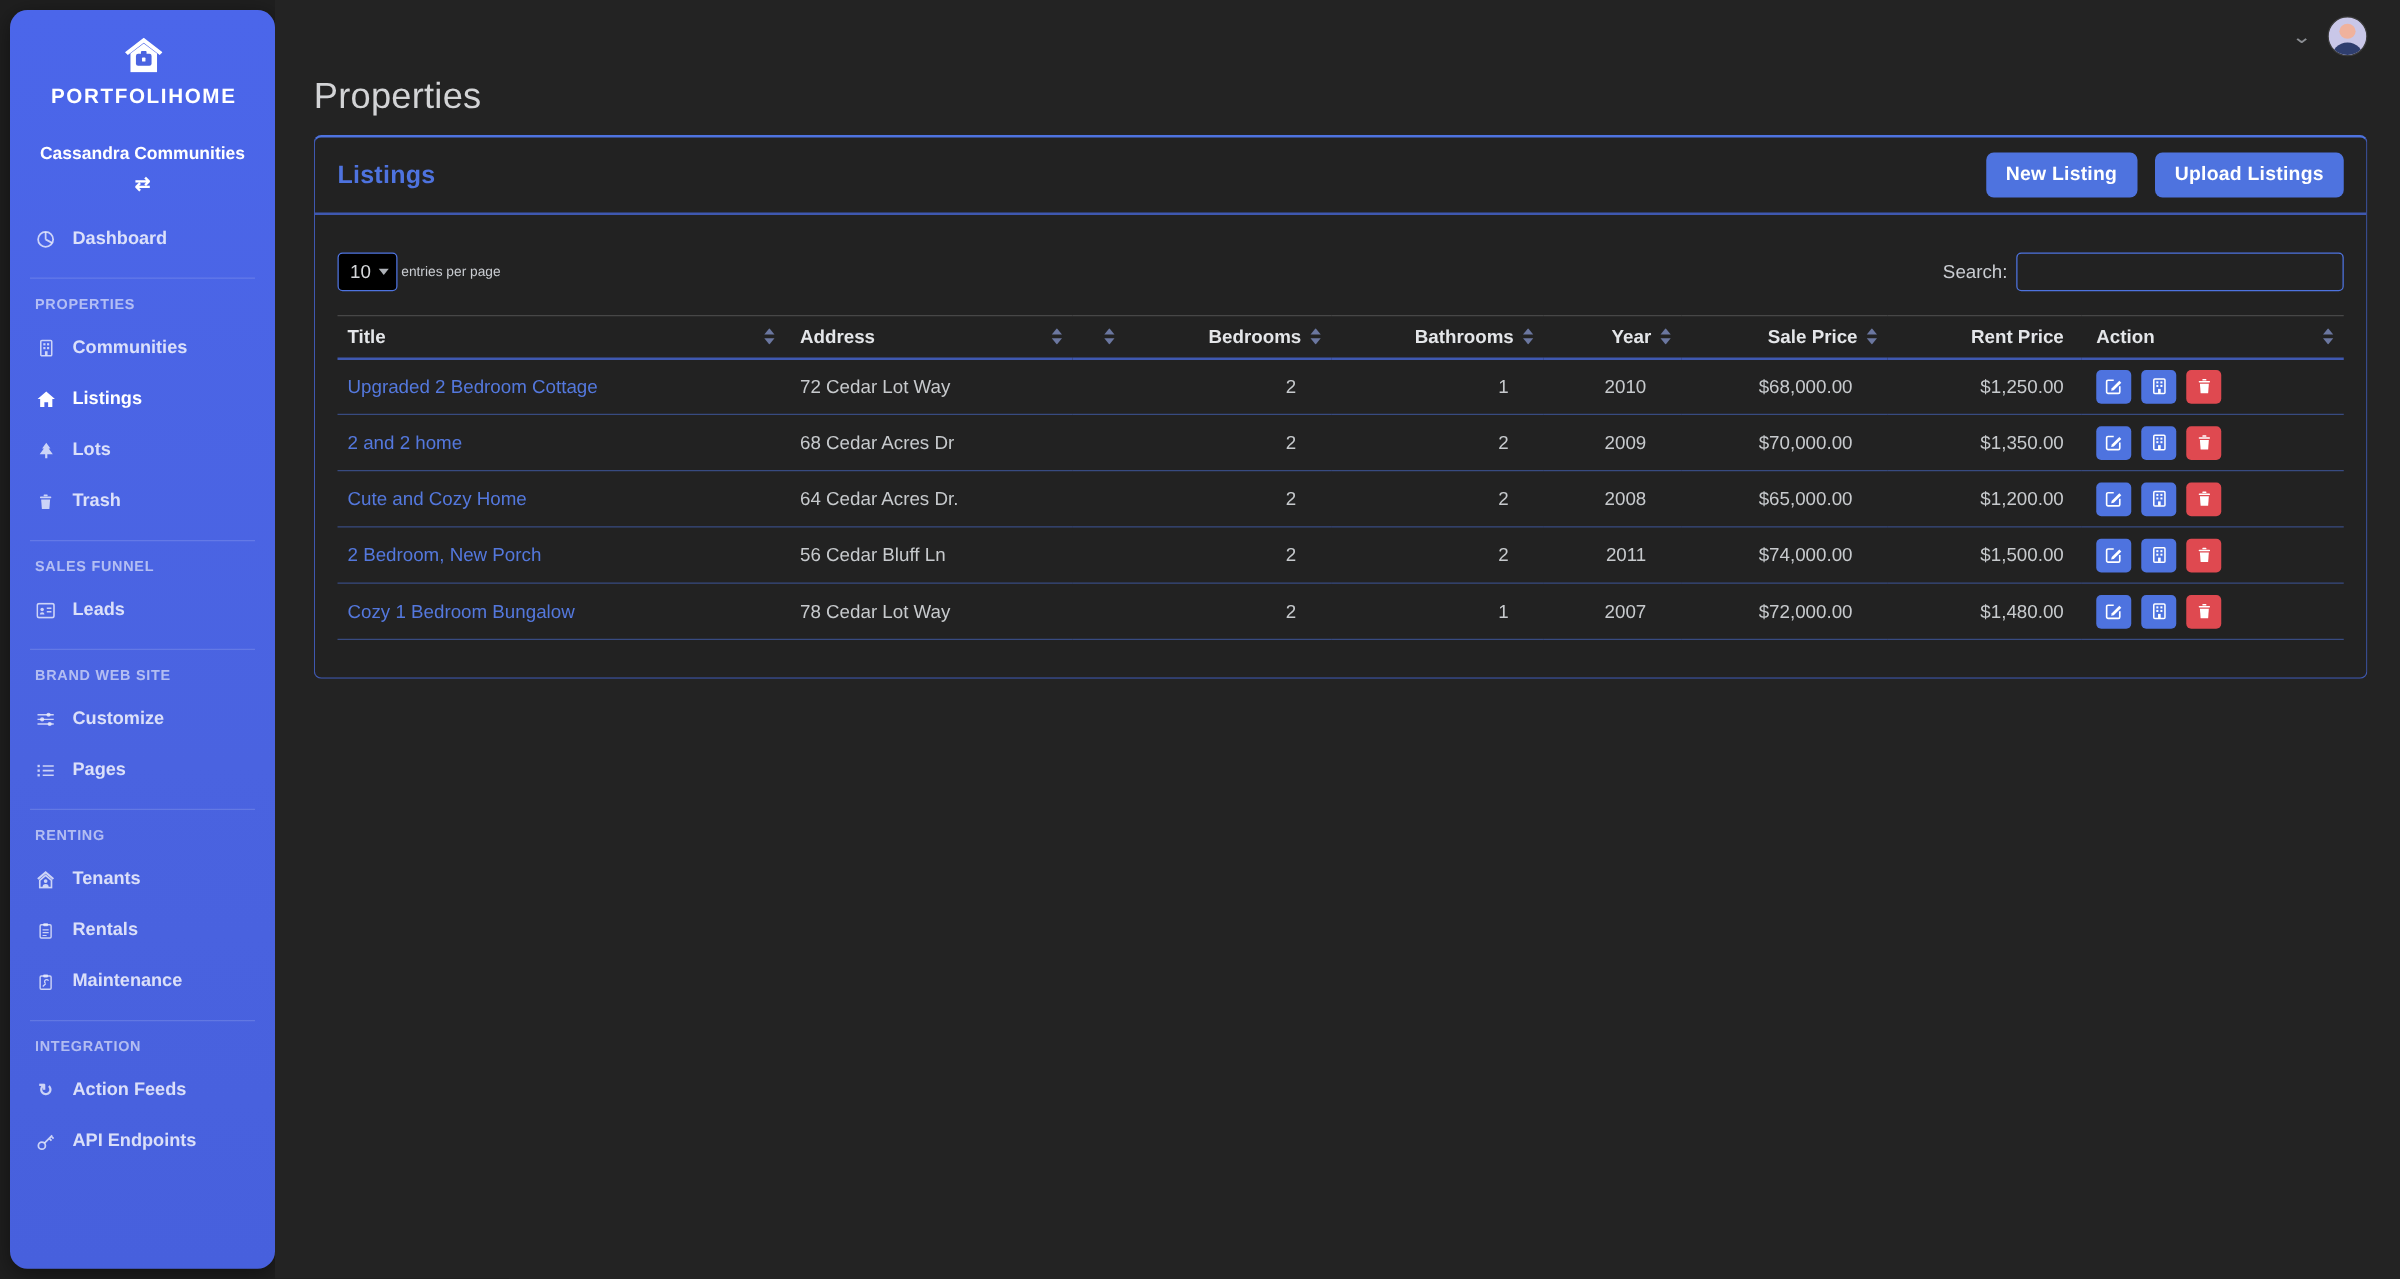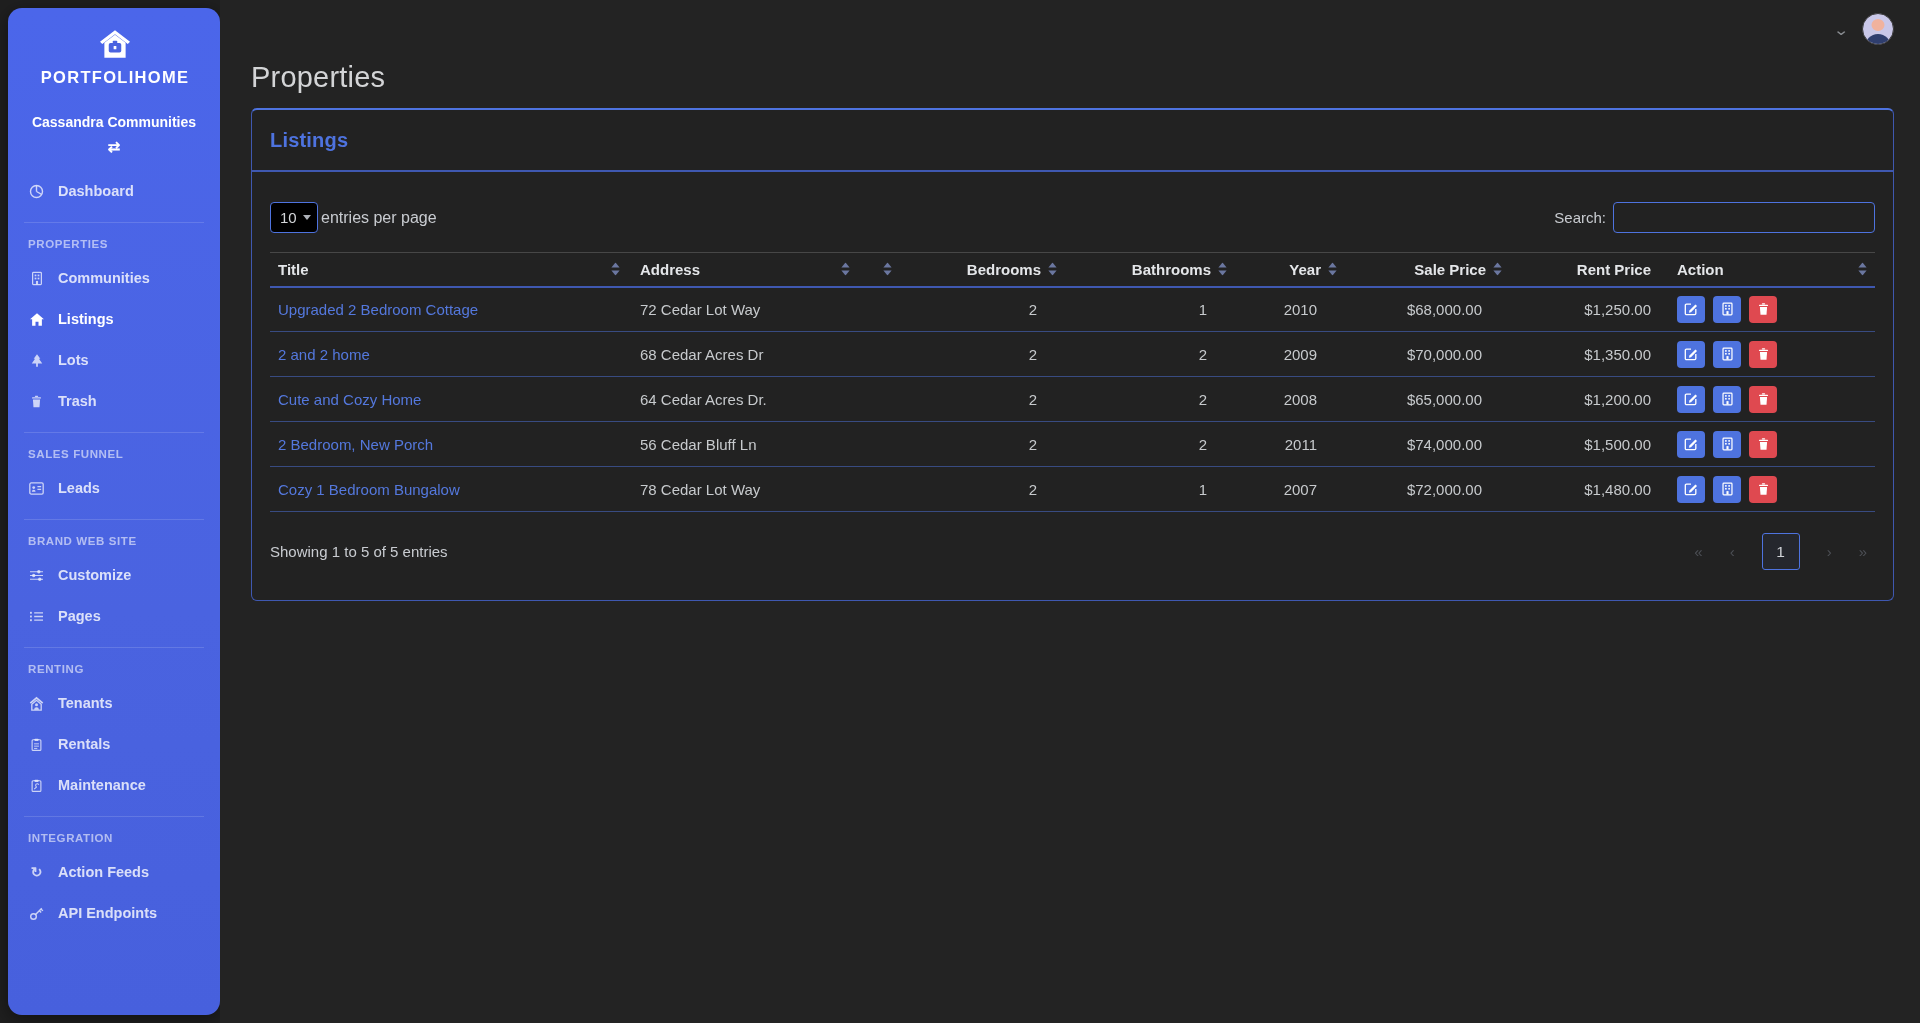--- a/index.html
+++ b/index.html
@@ -45,21 +45,21 @@
   .card-title { color:#4e73df; font-size:20px; font-weight:bold; letter-spacing:.2px; }
   .header-buttons { display:flex; gap:14px; }
   .btn-primary { background:#4e73df; color:#fff; border:none; border-radius:6px; font-family:inherit; font-size:15.5px; font-weight:bold; padding:9px 16px; cursor:pointer; letter-spacing:.2px; }
   .card-body { padding:30px 18px 30px; }
   
   .controls-row { display:flex; align-items:center; justify-content:space-between; }
   .page-size-wrap { display:flex; align-items:center; }
   .select-wrap { position:relative; display:inline-block; }
   select.page-size { appearance:none; -webkit-appearance:none; background:#000000; color:#d4d6d9; border:1px solid #4e73df; border-radius:4px; width:48px; height:31px; font-family:inherit; font-size:15px; padding:0 16px 0 9px; cursor:pointer; }
   .select-wrap::after { content:""; position:absolute; right:7px; top:13px; border-left:4px solid transparent; border-right:4px solid transparent; border-top:5px solid #aeb2b8; pointer-events:none; }
-  .entries-label { color:#c9ccd1; font-size:16px; margin-left:3px; }
+  .entries-label { color:#c9ccd1; font-size:11px; margin-left:3px; }
   .search-wrap { display:flex; align-items:center; gap:7px; }
   .search-label { color:#c9ccd1; font-size:15px; }
   input.search-input { width:262px; height:31px; background:#222222; border:1px solid #4e73df; border-radius:4px; color:#dddfe2; font-family:inherit; font-size:15px; padding:0 10px; outline:none; }
   
   .table-wrap { margin-top:19px; }
   table.listings { width:100%; border-collapse:collapse; table-layout:fixed; }
   thead tr { border-top:1px solid #474747; border-bottom:2px solid #3f58b0; }
   th { color:#e4e6e9; font-size:15px; font-weight:bold; text-align:left; height:34px; position:relative; padding:0 24px 0 0; white-space:nowrap; cursor:pointer; }
   th.pl8 { padding-left:8px; } th.pl12 { padding-left:12px; }
   th.num { text-align:right; }
@@ -261,20 +261,24 @@
       <div class="head"></div>
       <div class="torso"></div>
     </div>
   </div>
 
   <h1 class="page-title">Properties</h1>
 
   <div class="card">
     <div class="card-header">
       <span class="card-title">Listings</span>
+      <div class="header-buttons">
+        <button class="btn-primary">New Listing</button>
+        <button class="btn-primary">Upload Listings</button>
+      </div>
     </div>
 
     <div class="card-body">
       <div class="controls-row">
         <div class="page-size-wrap">
           <span class="select-wrap">
             <select class="page-size">
               <option selected="">10</option>
             </select>
           </span>
@@ -525,26 +529,16 @@
                         <path d="M3.6 5.6 H12.4 L11.7 15 H4.3 Z" fill="#ffffff"></path>
                       </svg>
         </button>
       </span>
     </td>
   </tr>
 </tbody>
         </table>
       </div>
 
-      <div class="table-footer">
-        <span class="summary-text">Showing 1 to 5 of 5 entries</span>
-        <div class="pagination">
-          <span class="page-chev">«</span>
-          <span class="page-chev">‹</span>
-          <span class="page-current">1</span>
-          <span class="page-chev">›</span>
-          <span class="page-chev">»</span>
-        </div>
-      </div>
     </div>
   </div>
 
 </div>
 
 </body></html>

